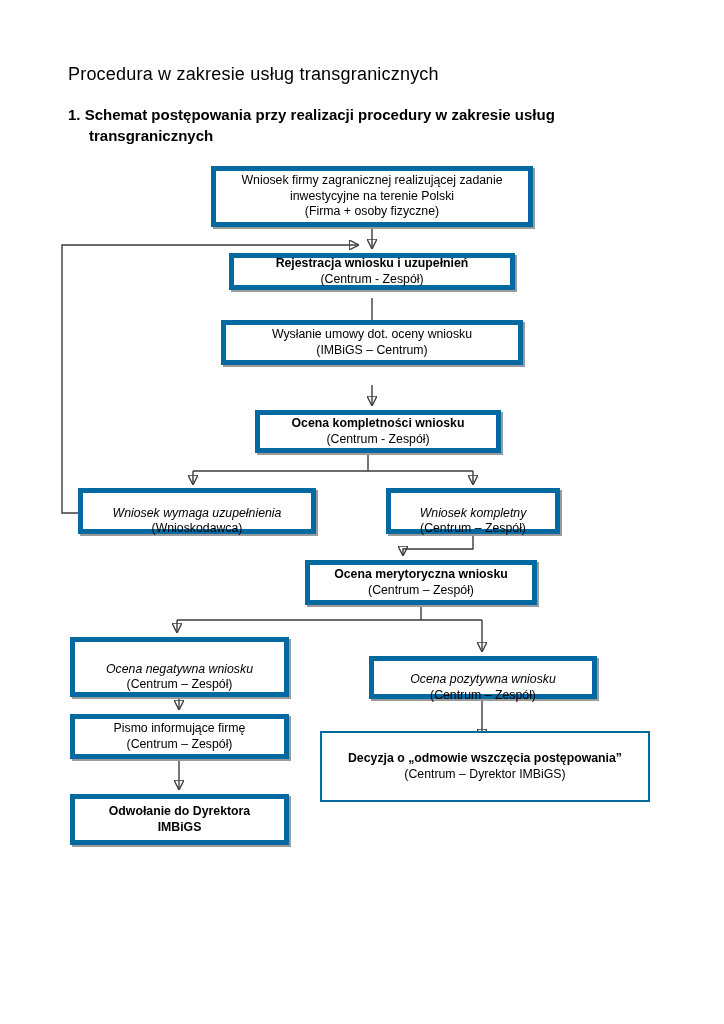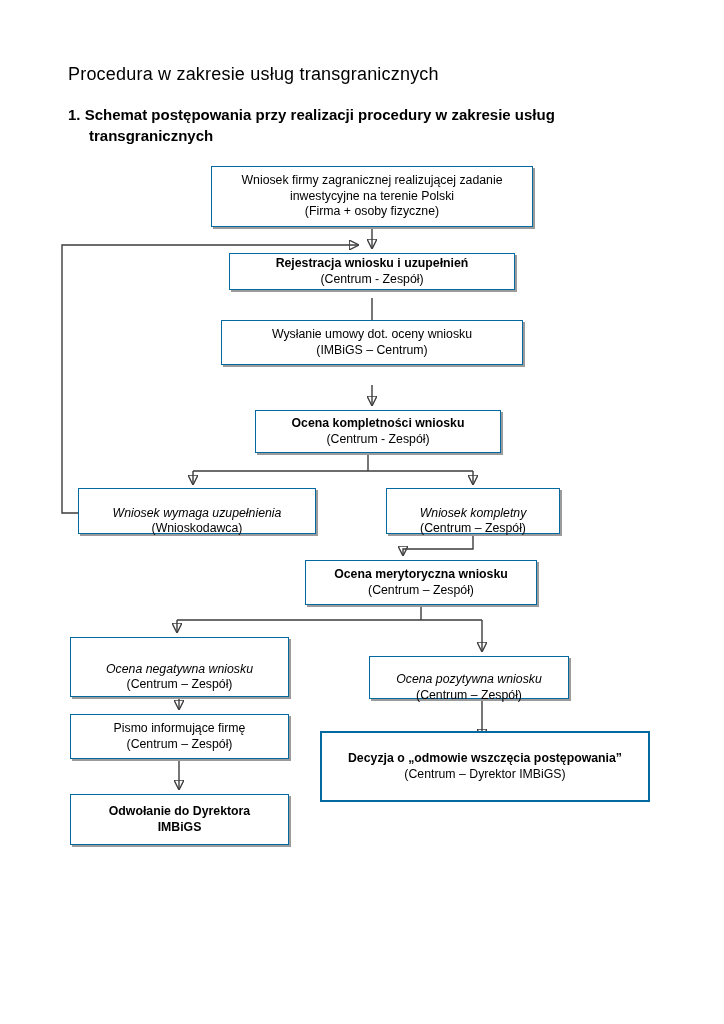--- a/index.html
+++ b/index.html
@@ -13,21 +13,21 @@
   }
   .doc-heading{
     position:absolute;left:68px;top:104px;font-size:15px;font-weight:bold;line-height:21px;
   }
   .doc-heading .ind{padding-left:21px;}
   .edges{position:absolute;left:0;top:0;pointer-events:none;}
   .edges path{fill:none;stroke:#3d3d3d;stroke-width:1.4;}
   .node{
     position:absolute;display:flex;flex-direction:column;justify-content:center;
     align-items:center;text-align:center;background:#ffffff;
-    border:1px solid #0369a1;box-shadow:2px 2px 0 #9b9b9b;
+    border:5px solid #0369a1;box-shadow:2px 2px 0 #9b9b9b;
     font-size:12.3px;line-height:15.5px;padding:2px 4px;box-sizing:border-box;
   }
   .node.thick{border-width:2px;box-shadow:none;}
   .b{font-weight:bold;}
   .i{font-style:italic;margin-top:20px;}
 </style>
 </head>
 <body>
 
 <div class="page">
@@ -95,21 +95,21 @@
   <div class="node" style="left:305px;top:560px;width:232px;height:45px">
     <div class="b">Ocena merytoryczna wniosku</div>
     <div>(Centrum – Zespół)</div>
   </div>
 
   <div class="node" style="left:70px;top:637px;width:219px;height:60px">
     <div class="i">Ocena negatywna wniosku</div>
     <div>(Centrum – Zespół)</div>
   </div>
 
-  <div class="node" style="left:369px;top:656px;width:200px;height:43px">
+  <div class="node" style="left:369px;top:656px;width:228px;height:43px">
     <div class="i">Ocena pozytywna wniosku</div>
     <div>(Centrum – Zespół)</div>
   </div>
 
   <div class="node" style="left:70px;top:714px;width:219px;height:45px">
     <div>Pismo informujące firmę</div>
     <div>(Centrum – Zespół)</div>
   </div>
 
   <div class="node" style="left:70px;top:794px;width:219px;height:51px">

